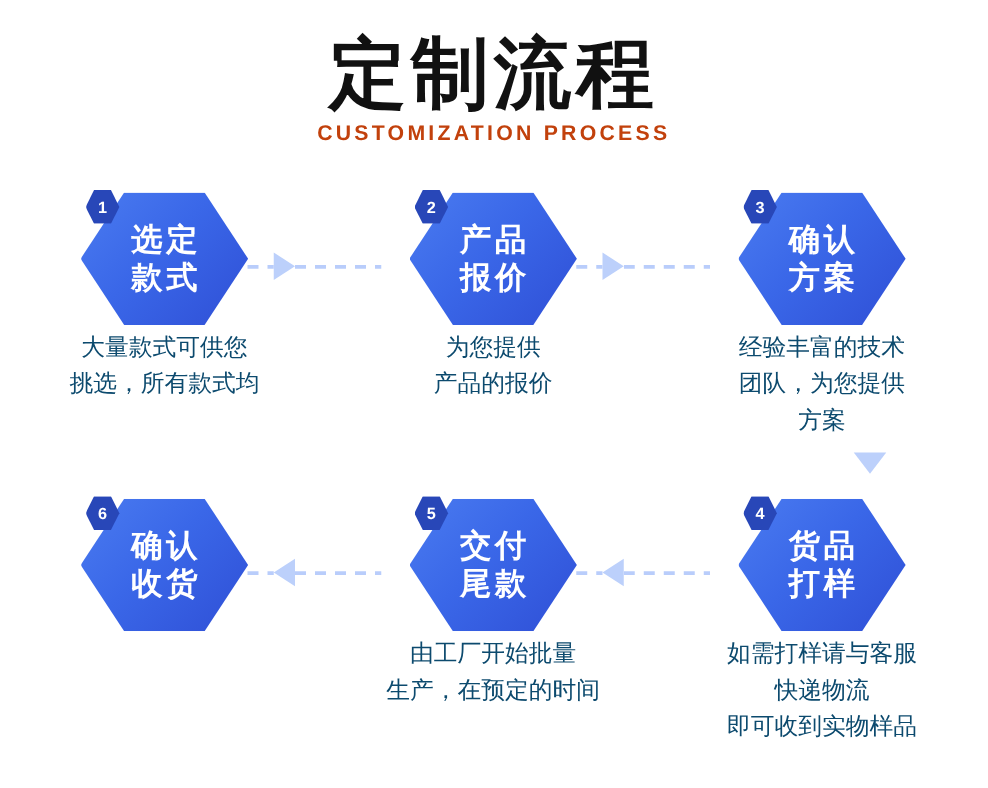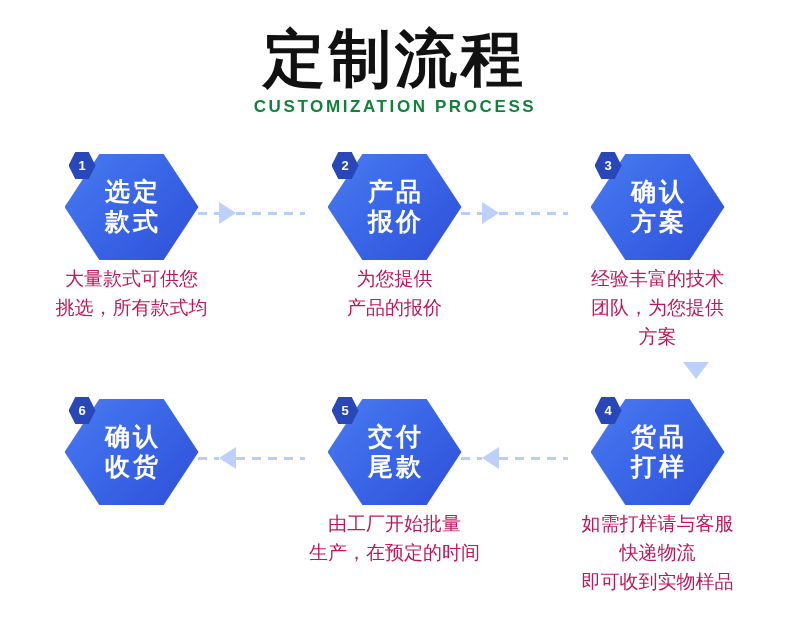--- a/index.html
+++ b/index.html
@@ -30,21 +30,21 @@
     font-weight: bold;
     color: #111111;
     letter-spacing: 4px;
     line-height: 1.05;
     font-family: "DejaVu Sans", "Liberation Sans", sans-serif;
   }
   .header-subtitle {
     margin-top: 6px;
     font-size: 17px;
     font-weight: bold;
-    color: #15803d;
+    color: #c2410c;
     letter-spacing: 2.6px;
     font-family: "Liberation Sans", sans-serif;
   }
 
   
   .flow {
     position: absolute;
     top: 140px;
     left: 0;
     width: 790px;
@@ -124,21 +124,21 @@
     line-height: 1;
   }
 
   
   .desc {
     position: absolute;
     top: 124px;
     left: 0;
     width: 263px;
     text-align: center;
-    color: #be185d;
+    color: #0c4a6e;
     font-size: 19px;
     line-height: 1.52;
     font-family: "DejaVu Sans", "Liberation Sans", sans-serif;
   }
   .desc div { white-space: nowrap; }
 
   
   .connector-h {
     position: absolute;
     top: 66px;

